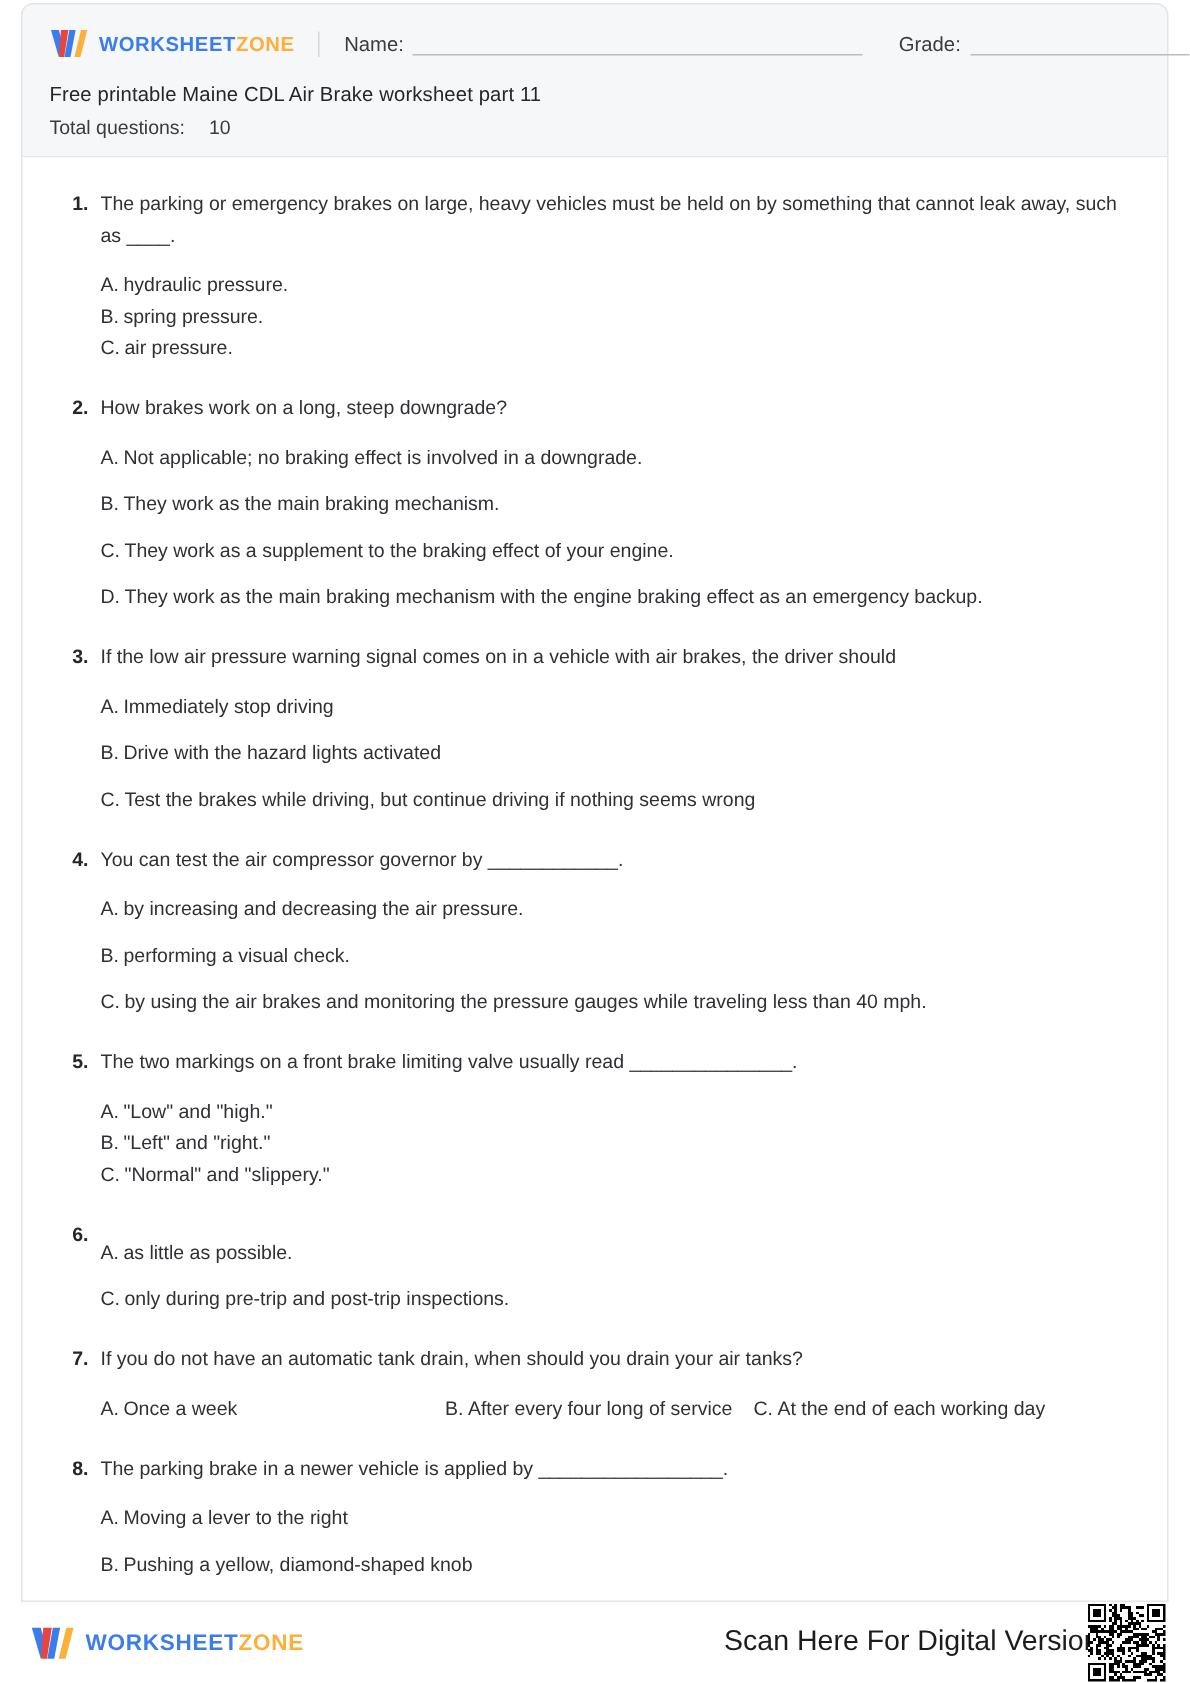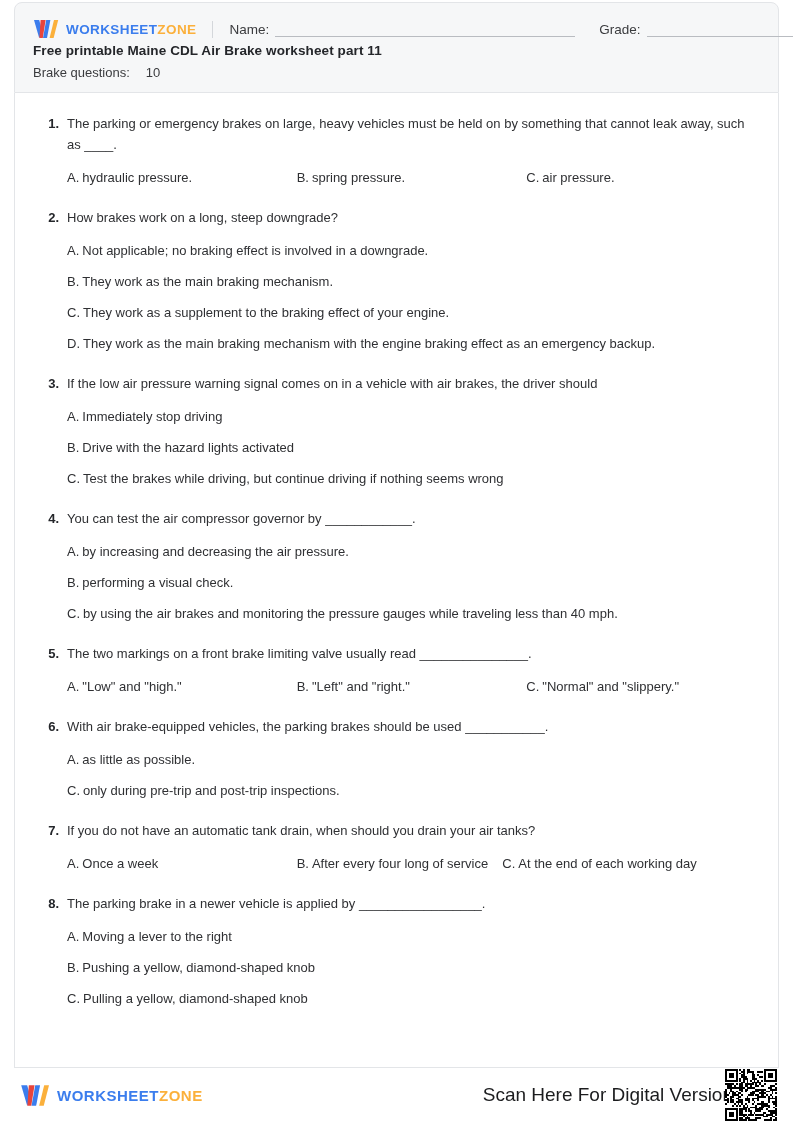--- a/index.html
+++ b/index.html
@@ -84,23 +84,23 @@
     height: 13px;
     margin-left: 6px;
   }
   .name-field { flex: none; }
   .name-field .field-line { width: 300px; }
   .grade-field { margin-left: 24px; flex: none; }
   .grade-field .field-line { width: 178px; }
 
   .header-title {
     font-size: 13.5px;
-    font-weight: bold;
+    font-weight: normal;
     color: #24262a;
-    margin-top: 2px;
+    margin-top: 14px;
     letter-spacing: .1px;
   }
   .header-meta {
     font-size: 13px;
     color: #3a3b3e;
     margin-top: 7px;
   }
   .header-meta .meta-value { margin-left: 16px; }
 
   
@@ -146,20 +146,21 @@
     font-size: 13px;
     line-height: 21px;
     color: #2f3033;
     padding: 5px 0;
   }
   
   .options.cols {
     display: flex;
     align-items: baseline;
     padding: 5px 0;
+    flex-direction: column;
   }
   .options.cols .option {
     flex: 0 0 33.33%;
     font-size: 13px;
     line-height: 21px;
     color: #2f3033;
     box-sizing: border-box;
     padding-right: 8px;
   }
   
@@ -235,21 +236,21 @@
         <span class="field-line"></span>
       </div>
 
       <div class="field grade-field">
         <span class="field-label">Grade:</span>
         <span class="field-line"></span>
       </div>
     </div>
 
     <div class="header-title">Free printable Maine CDL Air Brake worksheet part 11</div>
-    <div class="header-meta"><span>Brake questions:</span><span class="meta-value">10</span></div>
+    <div class="header-meta"><span>Total questions:</span><span class="meta-value">10</span></div>
   </div>
 
   <div class="body-card" id="questions-list">
       <div class="question">
         <div class="q-num">1.</div>
         <div class="q-body">
           <div class="q-text">The parking or emergency brakes on large, heavy vehicles must be held on by something that cannot leak away, such as ____.</div>
           <div class="options cols">
             <div class="option"><span class="opt-letter">A.</span><span>hydraulic pressure.</span></div>
             <div class="option"><span class="opt-letter">B.</span><span>spring pressure.</span></div>
@@ -298,21 +299,20 @@
           <div class="options cols">
             <div class="option"><span class="opt-letter">A.</span><span>"Low" and "high."</span></div>
             <div class="option"><span class="opt-letter">B.</span><span>"Left" and "right."</span></div>
             <div class="option"><span class="opt-letter">C.</span><span>"Normal" and "slippery."</span></div>
           </div>
         </div>
       </div>
       <div class="question">
         <div class="q-num">6.</div>
         <div class="q-body">
-          <div class="q-text">With air brake-equipped vehicles, the parking brakes should be used ___________.</div>
           <div class="options stacked">
             <div class="option"><span class="opt-letter">A.</span><span>as little as possible.</span></div>
             <div class="option"><span class="opt-letter">C.</span><span>only during pre-trip and post-trip inspections.</span></div>
           </div>
         </div>
       </div>
       <div class="question">
         <div class="q-num">7.</div>
         <div class="q-body">
           <div class="q-text">If you do not have an automatic tank drain, when should you drain your air tanks?</div>

